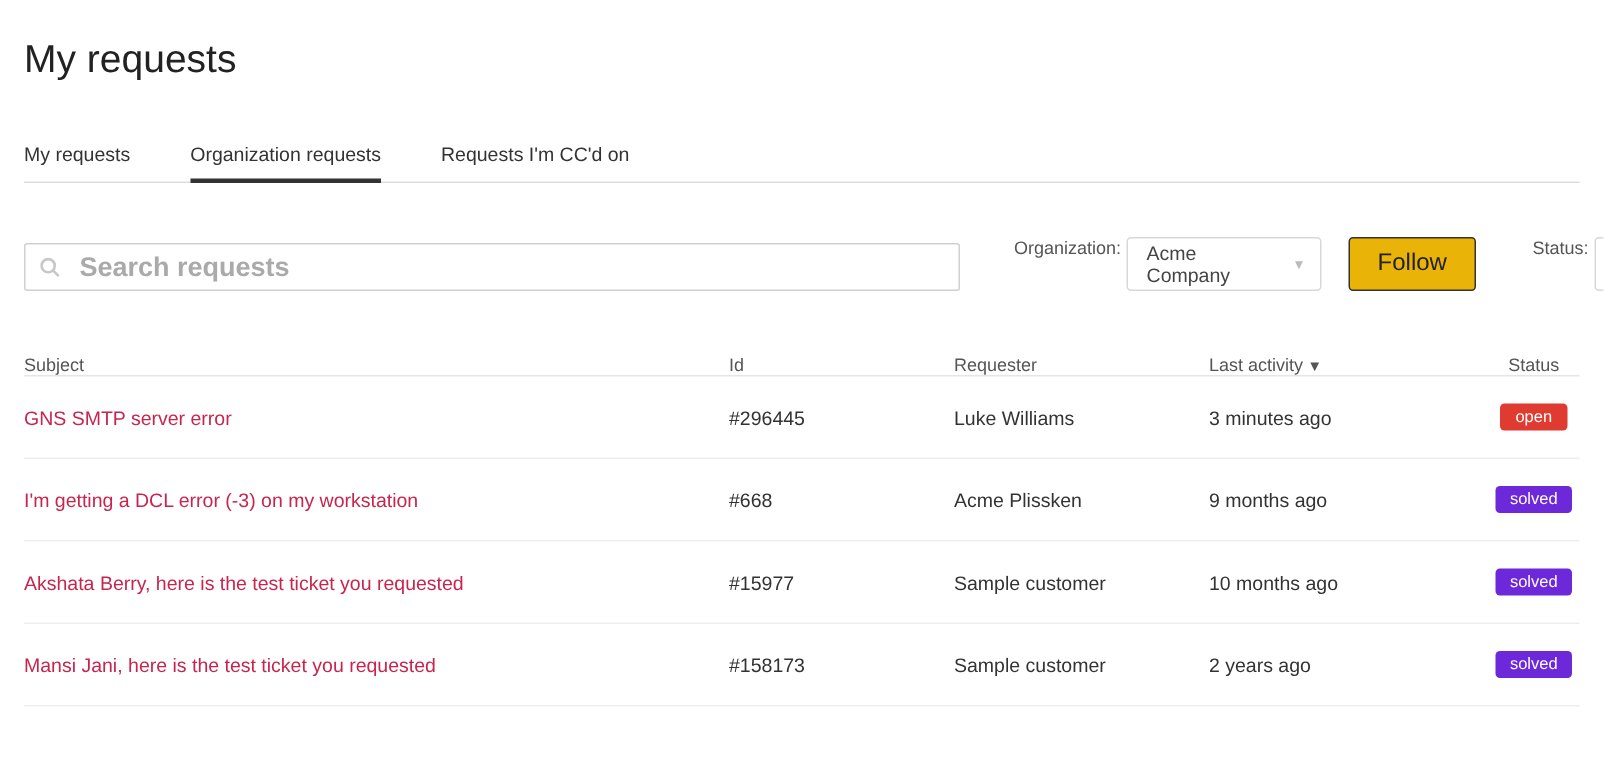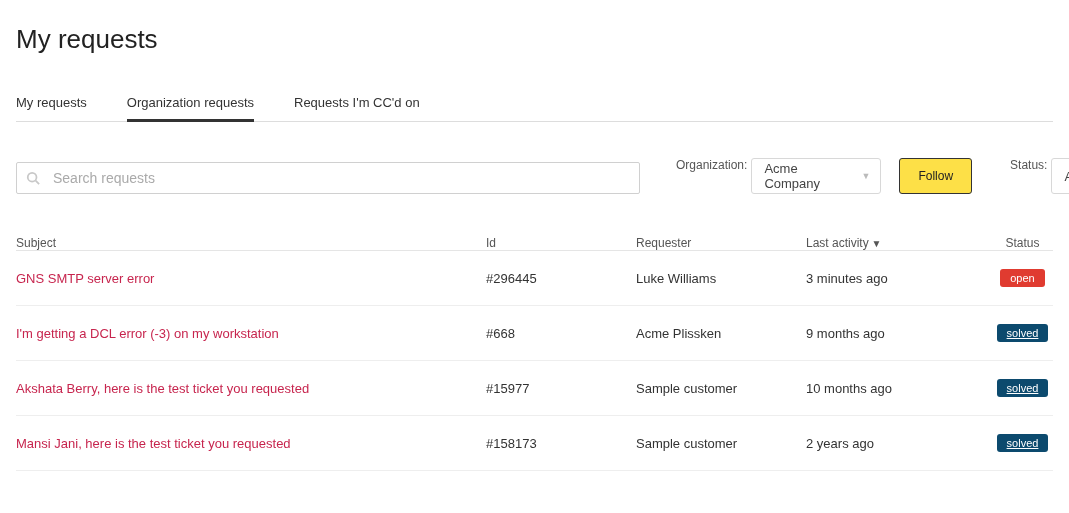--- a/index.html
+++ b/index.html
@@ -47,22 +47,23 @@
       width: 624px;
       position: relative;
       margin-top: 18px;
     }
     .search-input {
       width: 100%;
       height: 32px;
       border: 1px solid #d0d0d0;
       border-radius: 2px;
       padding: 0 10px 0 36px;
-      font-size: 14px;
+      font-size: 18px;
       color: #333;
+      font-weight: bold;
     }
     .search-input::placeholder { color: #aaa; }
     .search-icon-svg {
       position: absolute;
       left: 10px;
       top: 50%;
       transform: translateY(-50%);
       width: 14px;
       height: 14px;
       stroke: #c8c8c8;
@@ -90,23 +91,23 @@
       position: absolute;
       right: 10px;
       top: 50%;
       transform: translateY(-50%);
       font-size: 9px;
       color: #bbb;
     }
     .follow-btn {
       height: 36px;
       border: 1px solid #333;
-      background: #fde047;
+      background: #eab308;
       padding: 0 18px;
-      font-size: 12px;
+      font-size: 16px;
       border-radius: 3px;
       cursor: pointer;
       color: #222;
       align-self: flex-end;
     }
     .table {
       margin-top: 42px;
       width: 100%;
     }
     .thead, .trow {
@@ -130,21 +131,21 @@
     .td { font-size: 13px; color: #333; }
     .td.subject { color: #c7254e; cursor: pointer; }
     .badge {
       display: inline-block;
       font-size: 11px;
       color: #fff;
       padding: 3px 10px;
       border-radius: 3px;
     }
     .badge.open { background: #e03b30; }
-    .badge.solved { background: #0c4a6e; text-decoration: underline; }
+    .badge.solved { background: #6d28d9; }
   </style>
 </head>
 <body>
 
 <h1 class="page-title">My requests</h1>
 
 <div class="tabs">
   <div class="tab">My requests</div>
   <div class="tab active">Organization requests</div>
   <div class="tab">Requests I'm CC'd on</div>

